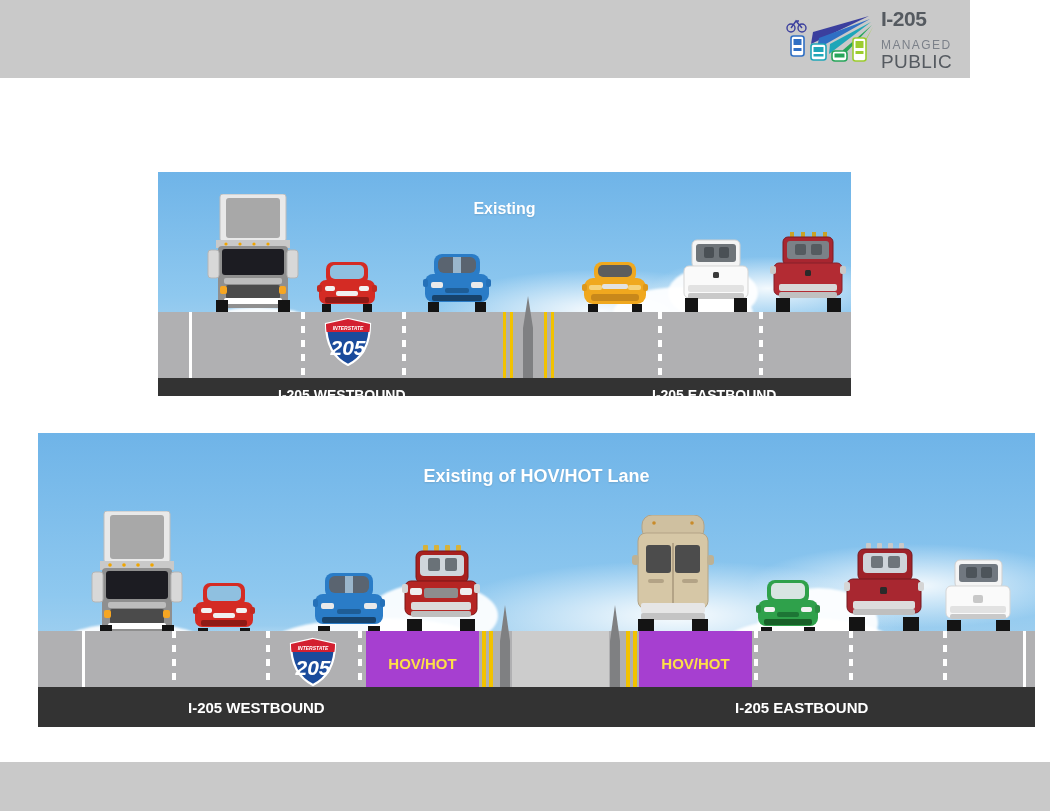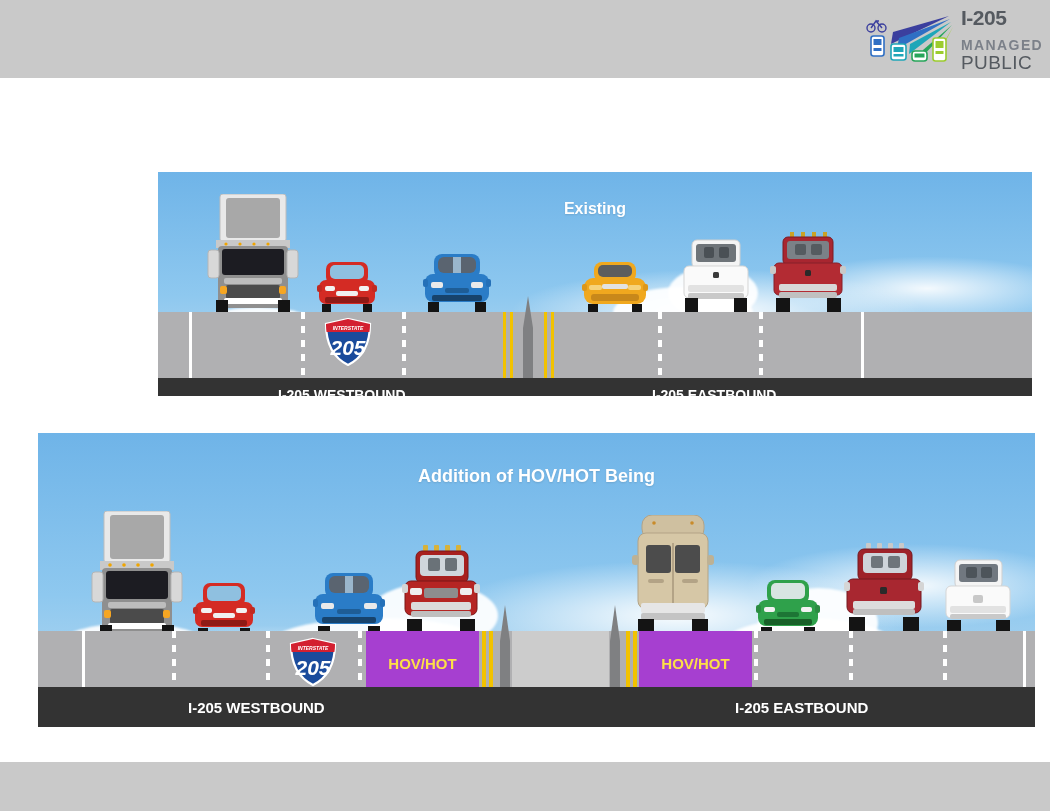--- a/index.html
+++ b/index.html
@@ -6,32 +6,32 @@
   html, body {
     width: 1050px; height: 811px;
     background: #ffffff;
     font-family: "Liberation Sans", sans-serif;
     overflow: hidden;
   }
   .page { position: relative; width: 1050px; height: 811px; background: #fff; }
 
   
   .header-bar {
-    position: absolute; left: 0; top: 0; width: 1050px; height: 78px;
+    position: absolute; left: 0; top: 0; width: 970px; height: 78px;
     background: #c9c9c9;
   }
   .logo {
     position: absolute; right: 22px; top: 8px;
     width: 165px; height: 62px;
     display: flex; align-items: center; gap: 6px;
   }
   .logo-mark { position: relative; width: 92px; height: 58px; }
   .logo-text { display: flex; flex-direction: column; line-height: 1; }
   .logo-text .l1 { font-size: 21px; font-weight: bold; color: #555a60; letter-spacing: -0.5px; }
-  .logo-text .l2 { font-size: 14px; color: #7b8089; letter-spacing: 1.4px; margin-top: 10px; font-weight: bold;}
+  .logo-text .l2 { font-size: 12px; color: #7b8089; letter-spacing: 1.4px; margin-top: 10px;}
   .logo-text .l3 { font-size: 19px; color: #555a60; letter-spacing: 0.4px; margin-top: 1px;}
 
   
   .page-title {
     position: absolute; left: 0; top: 110px; width: 1050px;
     text-align: center;
     font-size: 24px; font-weight: bold; color: #141414;
     text-decoration: underline;
     text-underline-offset: 5px;
   }
@@ -134,21 +134,21 @@
       </div>
       <div class="logo-text">
         <span class="l1">I-205</span>
         <span class="l2">MANAGED</span>
         <span class="l3">PUBLIC</span>
       </div>
     </div>
   </div>
 
 
-  <div class="panel" id="panel-existing" style="left:158px; top:172px; width:874px; height:224px;">
+  <div class="panel" id="panel-existing" style="left:158px; top:172px; width:693px; height:224px;">
     <div class="sky"></div>
 
     <div class="cloud" style="left:455px; top:115px; width:140px; height:52px;"></div>
     <div class="cloud" style="left:510px; top:95px; width:90px; height:52px;"></div>
     <div class="cloud" style="left:40px; top:135px; width:120px; height:40px;"></div>
     <div class="cloud" style="left:300px; top:150px; width:150px; height:36px;"></div>
 
     <div class="panel-heading" style="top:28px; font-size:16px;">Existing</div>
 
     <div class="veh" style="left:48px; top:22px; width:94px; height:118px;">
@@ -296,21 +296,21 @@
 
   <div class="panel" id="panel-hov" style="left:38px; top:433px; width:997px; height:294px;">
     <div class="sky"></div>
 
     <div class="cloud" style="left:680px; top:185px; width:180px; height:62px;"></div>
     <div class="cloud" style="left:720px; top:155px; width:120px; height:70px;"></div>
     <div class="cloud" style="left:230px; top:185px; width:220px; height:55px;"></div>
     <div class="cloud" style="left:330px; top:150px; width:130px; height:65px;"></div>
     <div class="cloud" style="left:20px; top:190px; width:150px; height:45px;"></div>
 
-    <div class="panel-heading" style="top:33px; font-size:18px;">Addition of HOV/HOT Being</div>
+    <div class="panel-heading" style="top:33px; font-size:18px;">Existing of HOV/HOT Lane</div>
 
     <div class="veh" style="left:52px; top:78px; width:94px; height:128px;">
       <svg width="94" height="128" viewBox="0 0 94 128">
         <rect x="14" y="0" width="66" height="52" rx="3" fill="#e9e9e9" stroke="#bdbdbd"></rect>
         <rect x="20" y="4" width="54" height="44" rx="3" fill="#a8a8a8"></rect>
         <rect x="10" y="50" width="74" height="9" fill="#c9c9c9"></rect>
         <circle cx="20" cy="54" r="1.8" fill="#f0a500"></circle>
           <circle cx="34" cy="54" r="1.8" fill="#f0a500"></circle>
         <circle cx="48" cy="54" r="1.8" fill="#f0a500"></circle>
           <circle cx="62" cy="54" r="1.8" fill="#f0a500"></circle>

